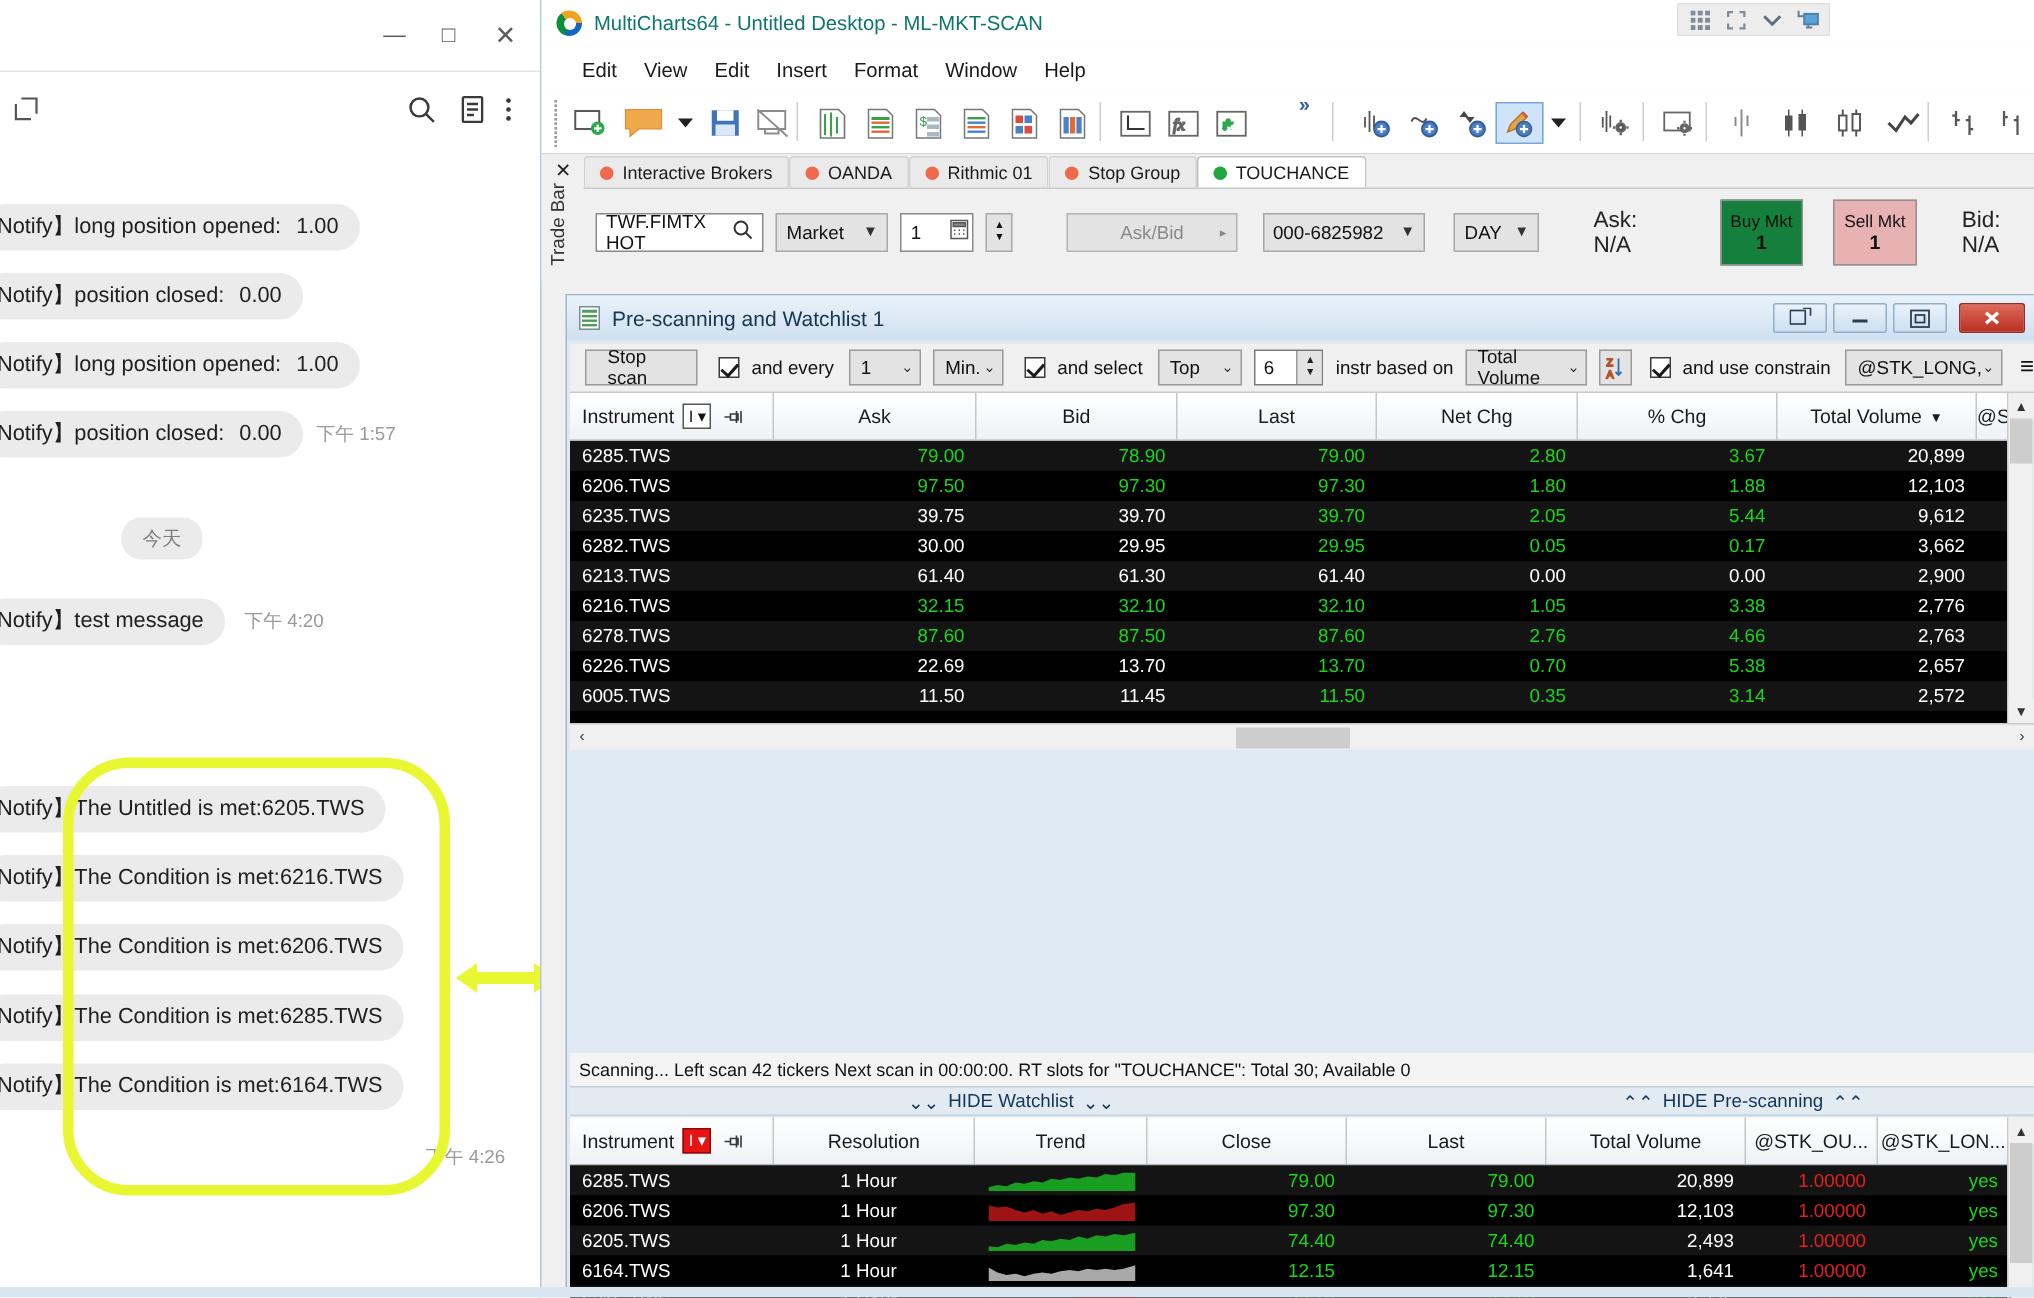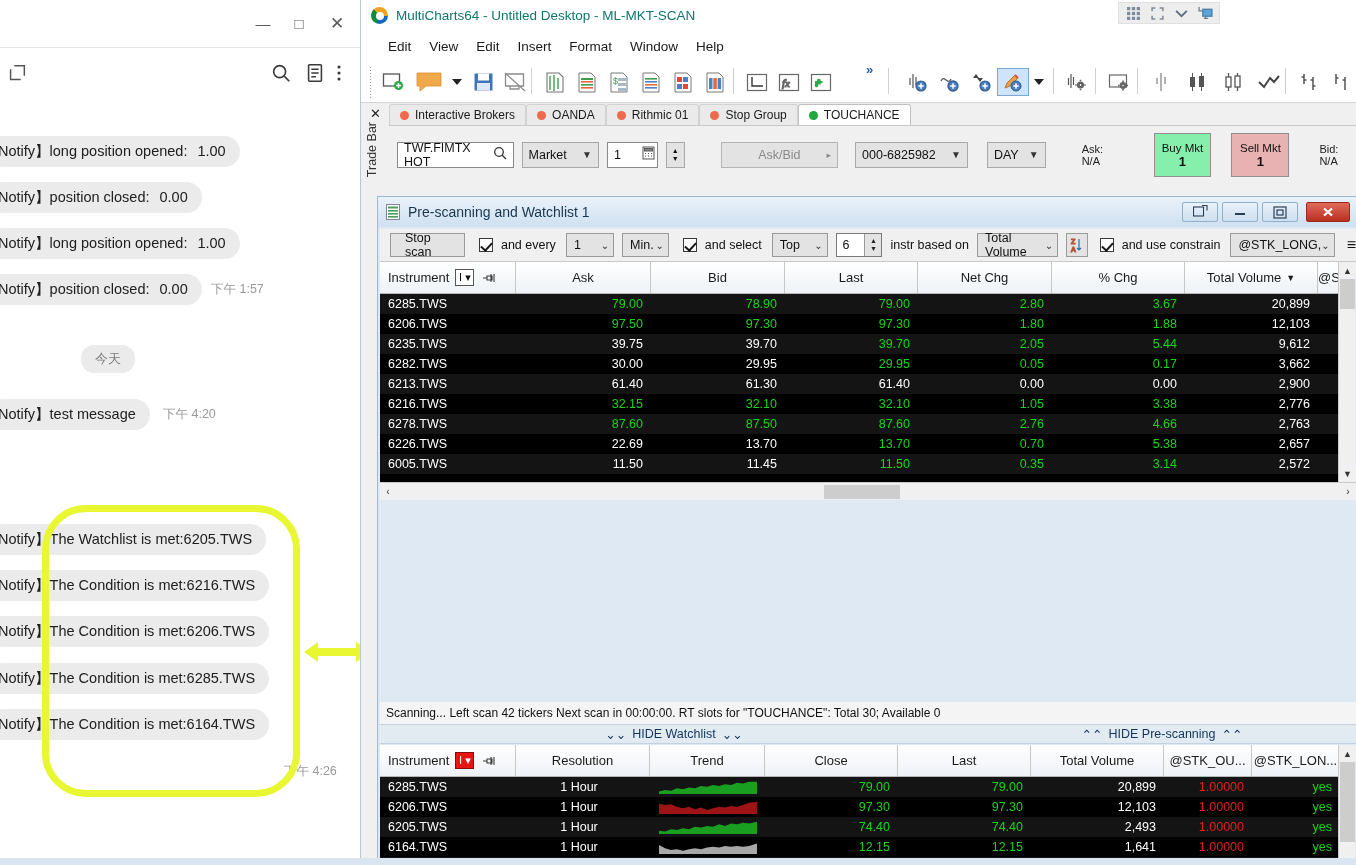--- a/index.html
+++ b/index.html
@@ -187,23 +187,23 @@
   }
   .ctrl.grey { background: #e3e3e3; border: 1px solid #a8a8a8; }
   .ctrl.disabled { background: #e3e3e3; border: 1px solid #b4b4b4; color: #8a8a8a; }
   .caret-dn { margin-left: auto; font-size: 10px; color: #333; }
   .mkt-btn {
     width: 62px; height: 44px; border: 1px solid #8f8f8f;
     display: flex; flex-direction: column; align-items: center; justify-content: center;
     font-size: 11.5px; color: #111; line-height: 14px;
   }
   .mkt-btn b { font-size: 13px; }
-  #buy-mkt { background: #86efac; }
+  #buy-mkt { background: #15803d; }
   #sell-mkt { background: #e8b2b2; }
-  .askbid-lbl { font-size: 11px; color: #222; }
+  .askbid-lbl { font-size: 15px; color: #222; }
 
   
   #scan-win {
     position: absolute; left: 16px; top: 196px; width: 980px; height: 665px;
     background: #dfe9f4;
     border: 1px solid #9fb8cf;
   }
   #scan-title {
     position: absolute; left: 0; top: 0; width: 978px; height: 30px;
     background: linear-gradient(#e9f2fa, #cfe0f0);
@@ -387,21 +387,21 @@
 
       <div class="day-chip" style="left:81px; top:245px">今天</div>
 
       <div class="msg-row" style="top:299px">
         <span class="bubble"><span class="lead">Notify】</span><span>test message</span></span>
       </div>
       <div class="msg-time" style="left:163px; top:306px">下午 4:20</div>
 
 
       <div class="msg-row" style="top:424px">
-        <span class="bubble"><span class="lead">Notify】</span><span>The Watchlist is met:6205.TWS</span></span>
+        <span class="bubble"><span class="lead">Notify】</span><span>The Untitled is met:6205.TWS</span></span>
       </div>
       <div class="msg-row" style="top:470px">
         <span class="bubble"><span class="lead">Notify】</span><span>The Condition is met:6216.TWS</span></span>
       </div>
       <div class="msg-row" style="top:516px">
         <span class="bubble"><span class="lead">Notify】</span><span>The Condition is met:6206.TWS</span></span>
       </div>
       <div class="msg-row" style="top:563px">
         <span class="bubble"><span class="lead">Notify】</span><span>The Condition is met:6285.TWS</span></span>
       </div>

